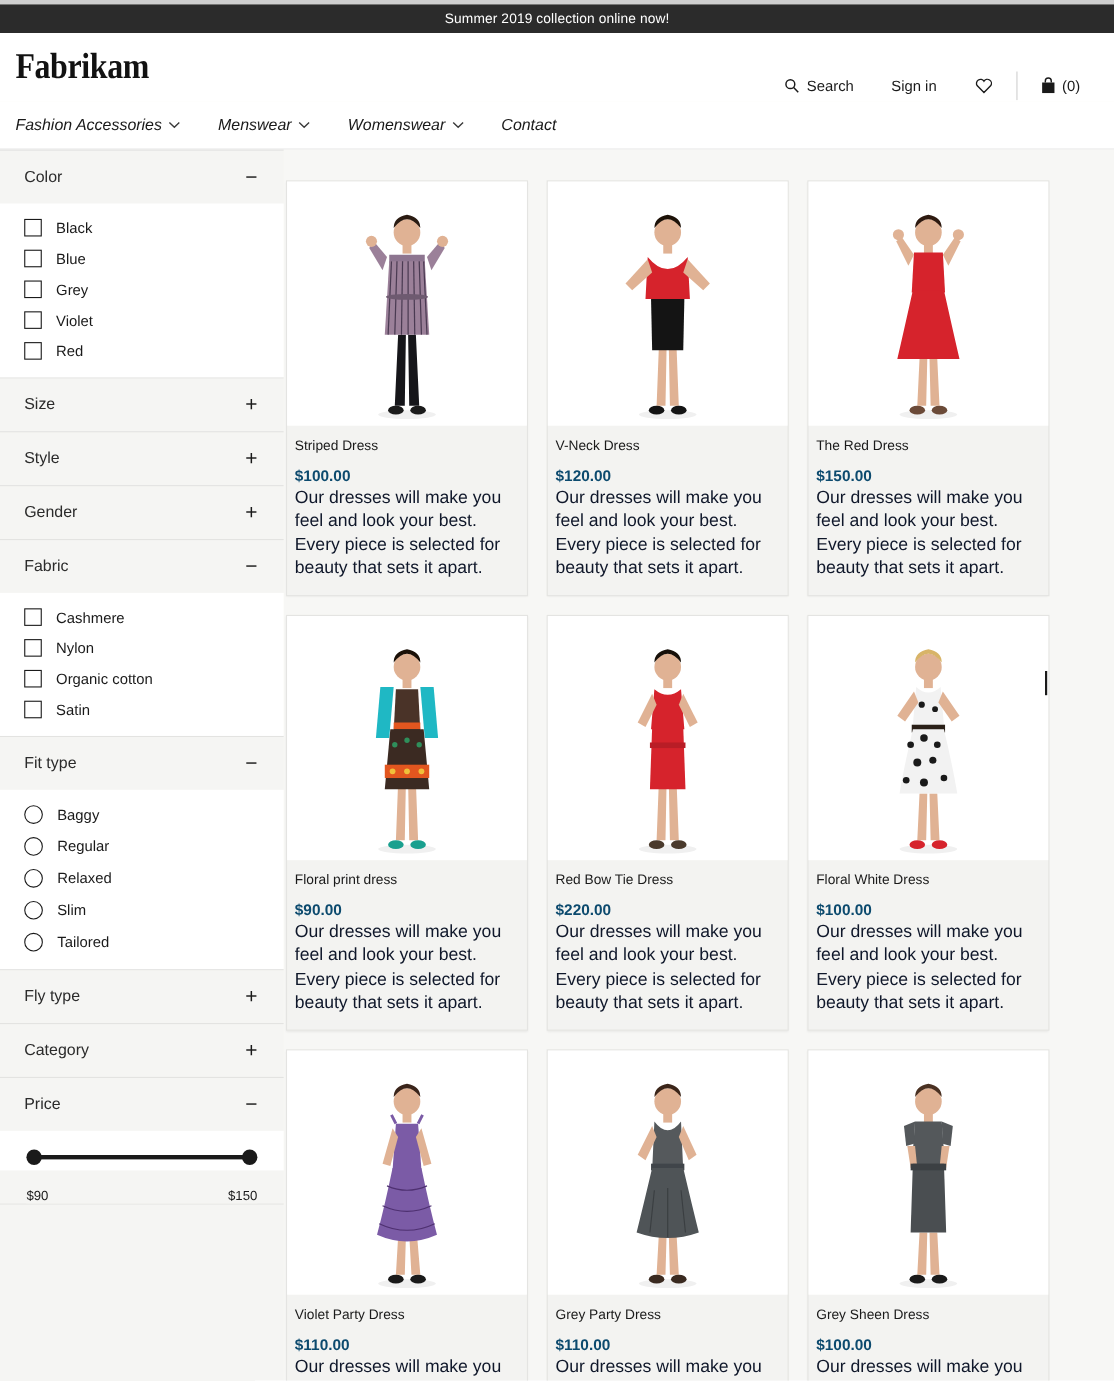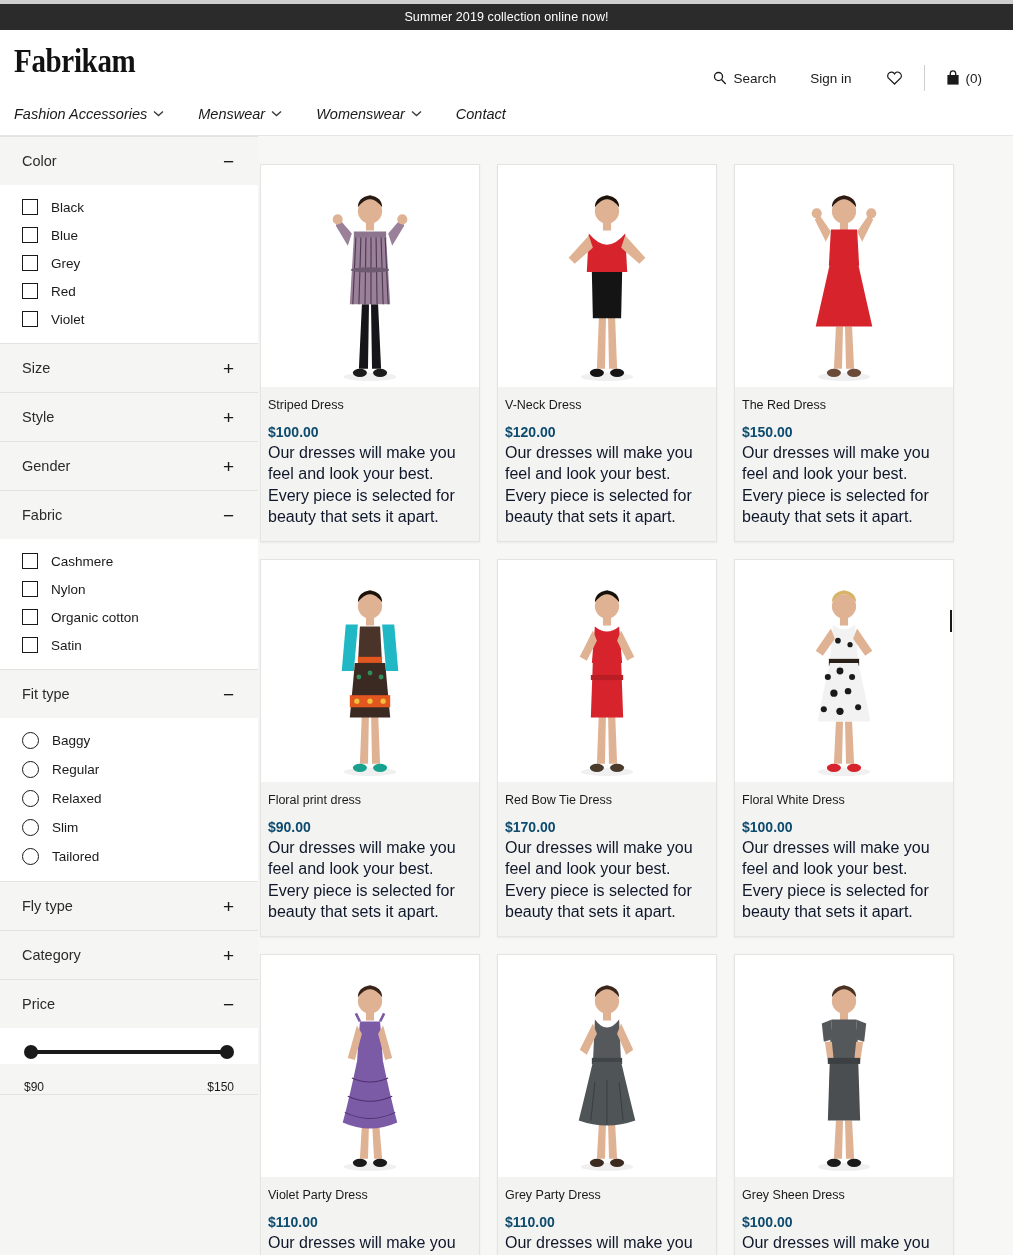--- a/index.html
+++ b/index.html
@@ -199,25 +199,25 @@
             <div class="opt">
               <span class="cbox"></span>
               <span>Blue</span>
             </div>
             <div class="opt">
               <span class="cbox"></span>
               <span>Grey</span>
             </div>
             <div class="opt">
               <span class="cbox"></span>
+              <span>Violet</span>
+            </div>
+            <div class="opt">
+              <span class="cbox"></span>
               <span>Red</span>
-            </div>
-            <div class="opt">
-              <span class="cbox"></span>
-              <span>Violet</span>
             </div>
           </div>
         </div>
         <div class="facet">
           <div class="facet-head">
             <span class="facet-title">Size</span>
             <span class="facet-toggle">+</span>
           </div>
         </div>
         <div class="facet">
@@ -446,21 +446,21 @@
                 <rect x="56" y="46" width="8" height="9" fill="#e0b294"></rect>
                 <path d="M48 56 Q60 66 72 56 L75 92 L45 92 Z" fill="#d6232c"></path>
                 <path d="M46 60 L33 86 L40 90 L50 70 Z" fill="#e0b294"></path>
                 <path d="M74 60 L87 86 L80 90 L70 70 Z" fill="#e0b294"></path>
                 <path d="M46 90 L74 90 L76 146 L44 146 Z" fill="#d6232c"></path>
                 <rect x="44" y="104" width="32" height="5" fill="#b91d26"></rect>
               </svg>
             </div>
             <div class="card-info">
               <div class="p-name">Red Bow Tie Dress</div>
-              <div class="p-price">$170.00</div>
+              <div class="p-price">$220.00</div>
               <div class="p-desc">Our dresses will make you feel and look your best. Every piece is selected for beauty that sets it apart.</div>
             </div>
           </div>
           <div class="card">
             <div class="card-img">
               <svg width="170" height="212" viewBox="0 0 120 210">
                 <ellipse cx="60" cy="200" rx="26" ry="4" fill="#f0f0f0"></ellipse>
                 <path d="M52 150 L50 192 L58 192 L59 150 Z M61 150 L62 192 L70 192 L68 150 Z" fill="#e0b294"></path>
                 <ellipse cx="50" cy="196" rx="7" ry="4" fill="#d6232c"></ellipse>
                 <ellipse cx="70" cy="196" rx="7" ry="4" fill="#d6232c"></ellipse>

